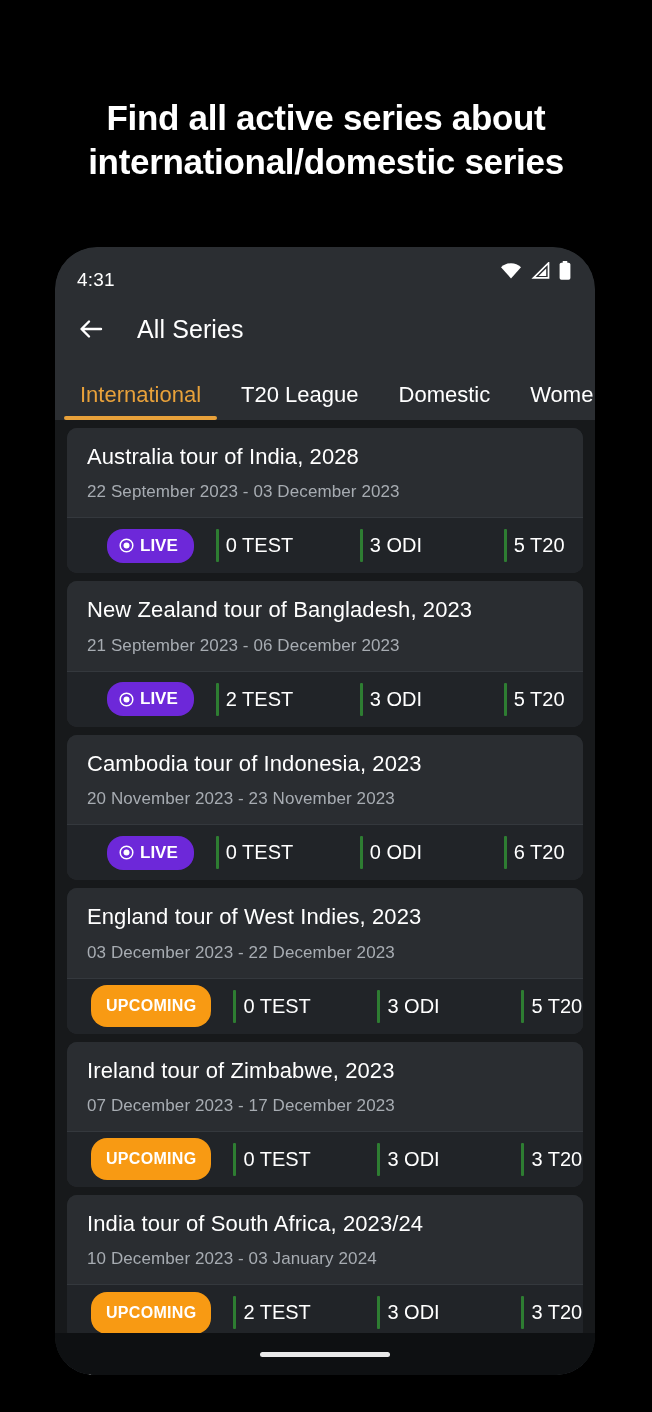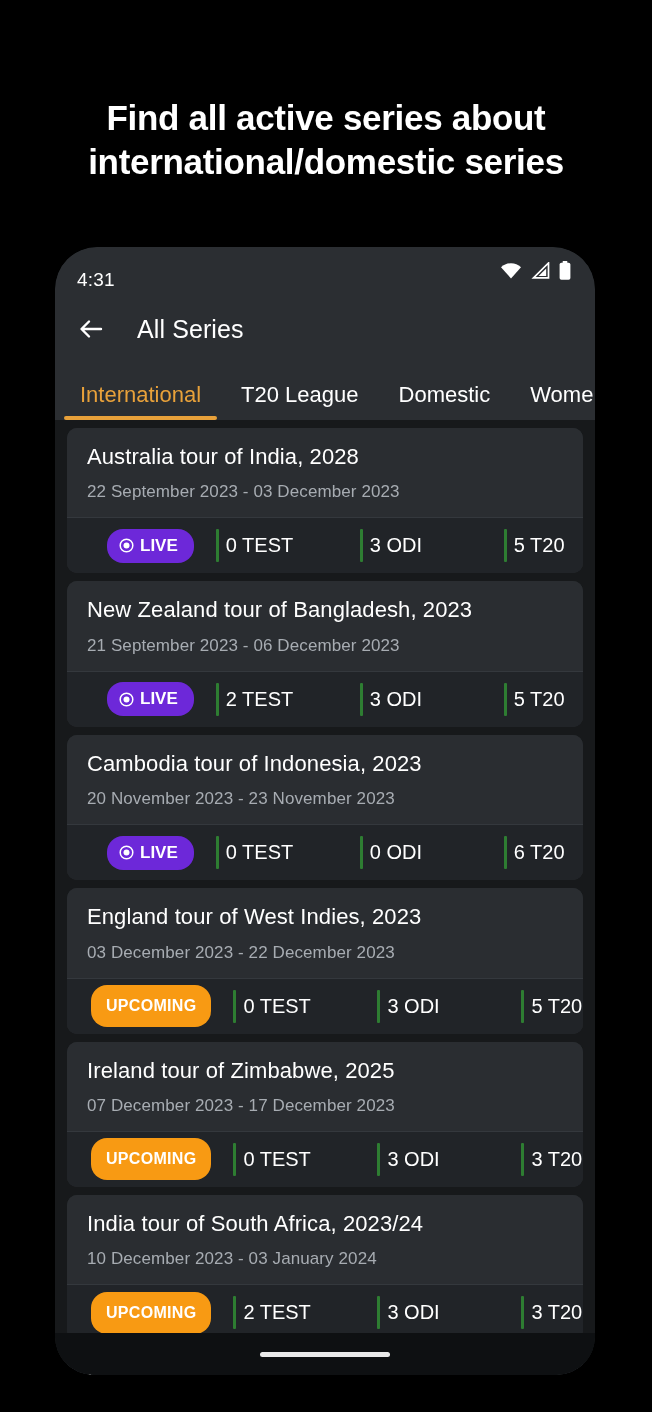--- a/index.html
+++ b/index.html
@@ -401,21 +401,21 @@
             </div>
             <div class="stat">
               <span class="bar"></span>
               <span class="stat-text">5 T20</span>
             </div>
           </div>
         </div>
 
         <div class="card">
           <div class="card-head">
-            <div class="card-title">Ireland tour of Zimbabwe, 2025</div>
+            <div class="card-title">Ireland tour of Zimbabwe, 2023</div>
             <div class="card-dates">07 December 2023  -  17 December 2023</div>
           </div>
           <div class="card-stats">
             <div class="badge upcoming">
               <span>UPCOMING</span>
             </div>
             <div class="stat">
               <span class="bar"></span>
               <span class="stat-text">0 TEST</span>
             </div>

